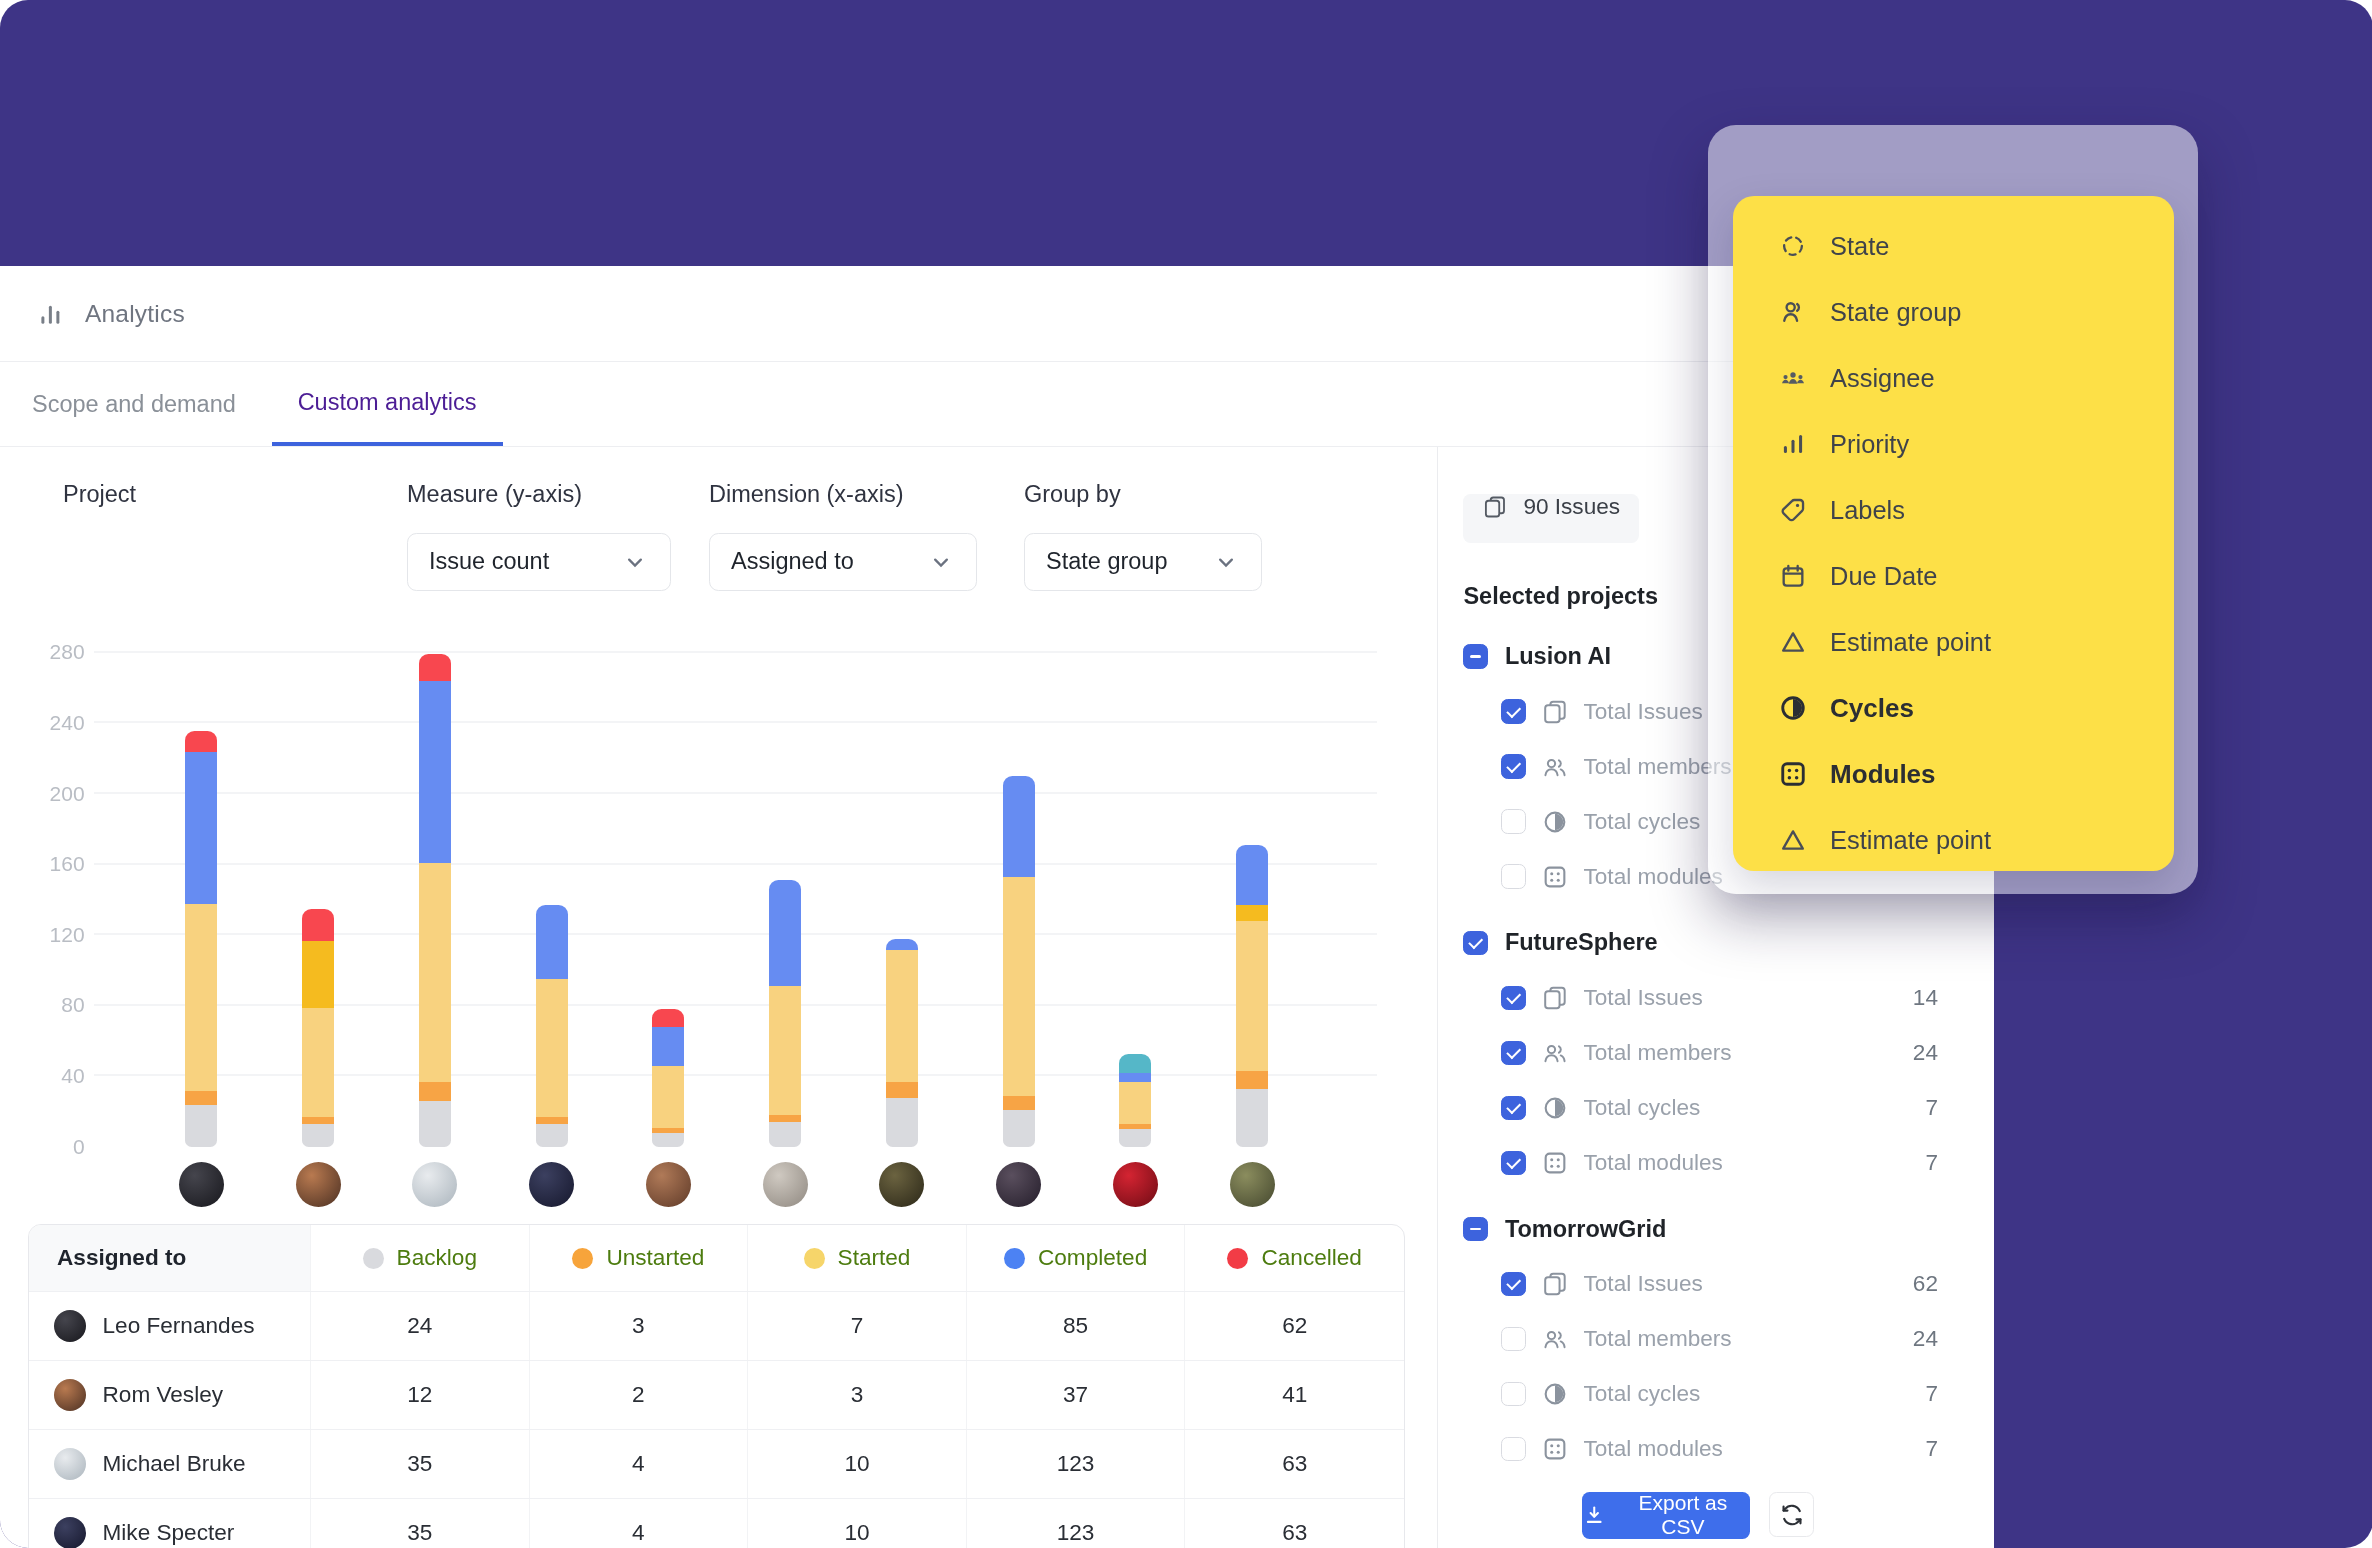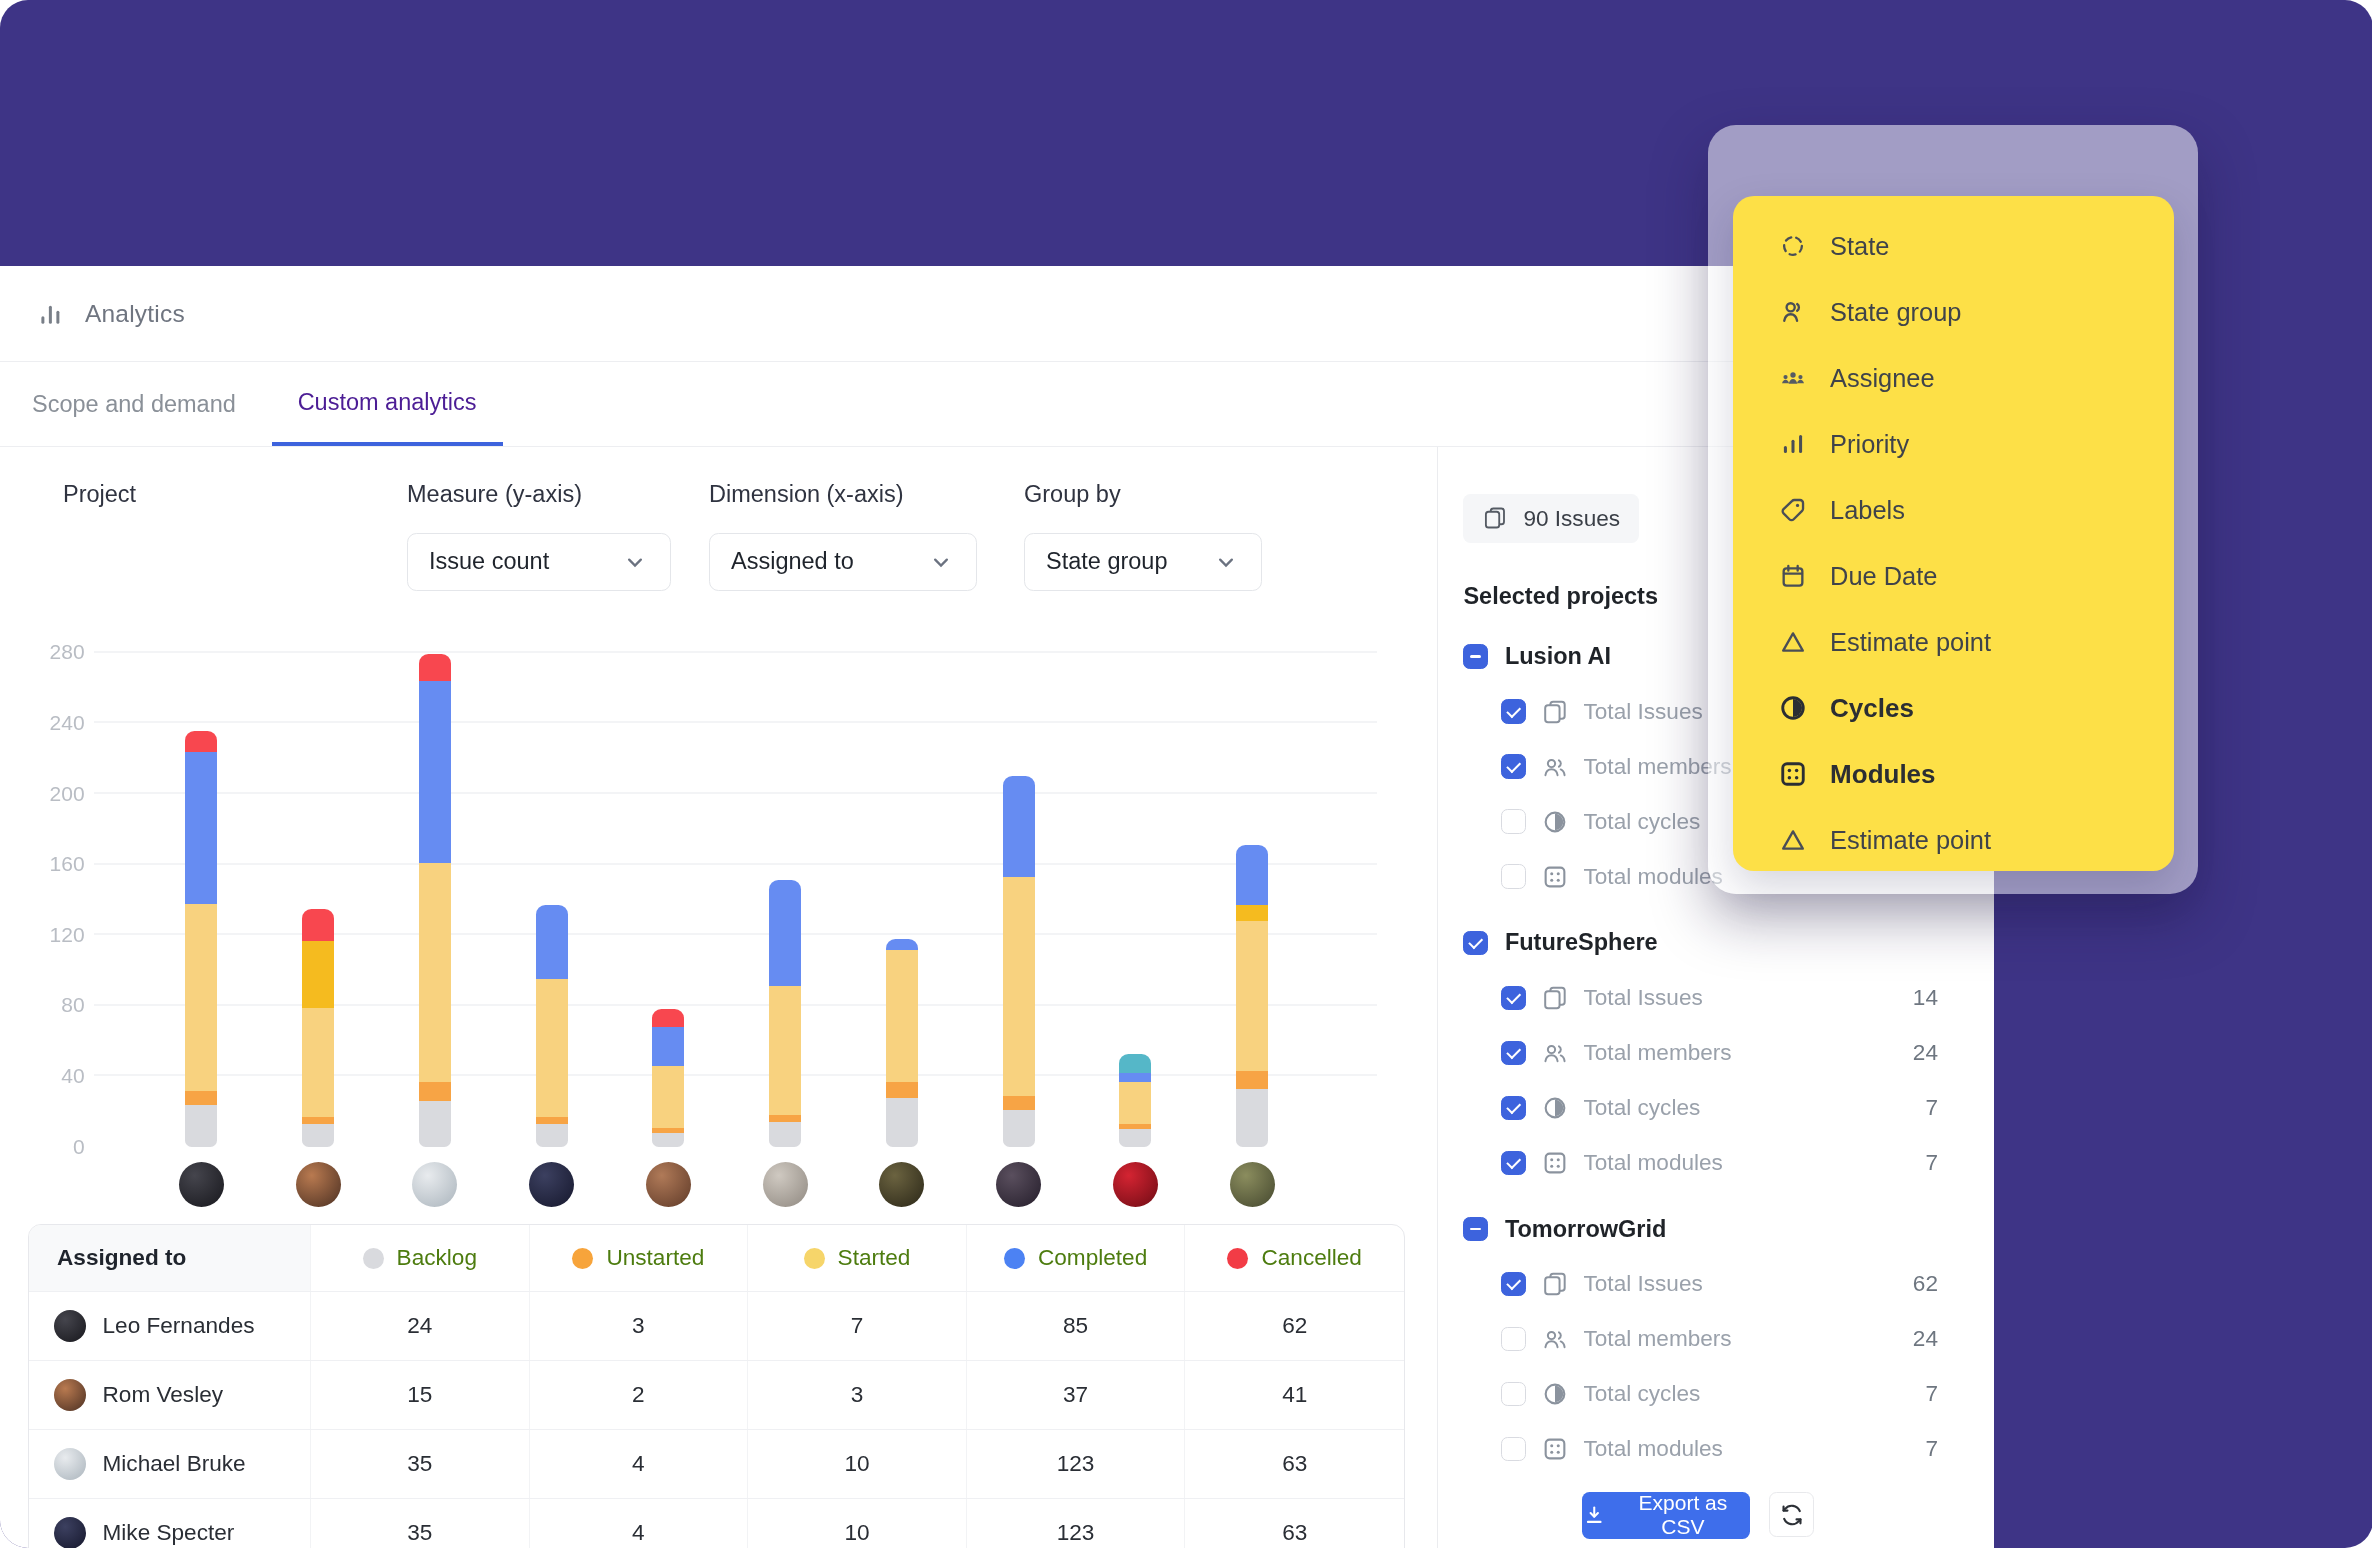--- a/index.html
+++ b/index.html
@@ -43,21 +43,21 @@
   .td { height:69px; }
   .cell { display:flex; align-items:center; justify-content:center; font-size:22.6px; color:#2a2e35; border-right:1.9px solid #f2f3f5; }
   .cell:last-child { border-right:none; }
   .cell.namecell { justify-content:flex-start; padding-left:24.5px; gap:17px; }
   .cell.headname { justify-content:flex-start; padding-left:28px; background:#f8f9fa; font-weight:bold; color:#1f242c; }
   .legend-dot { width:21px; height:21px; border-radius:50%; margin-right:13px; flex:0 0 auto; }
   .legcell { color:#4d7c0f; }
 
   
   .sidebar { position:absolute; left:1437px; top:181px; width:557px; bottom:0; border-left:1.9px solid #ebecef; background:#fff; }
-  .badge { display:inline-flex; align-items:center; gap:13px; margin:47px 0 0 25.4px; height:49px; padding:0 19px;
+  .badge { display:inline-flex; gap:13px; margin:47px 0 0 25.4px; height:49px; padding:0 19px;
            background:#f5f6f8; border-radius:7.5px; font-size:22.6px; color:#3a3f47; }
   .s-head { margin:40px 0 0 25.4px; font-size:23.5px; font-weight:bold; color:#1f2328; }
   .groups { margin-top:19px; }
   .g-head { display:flex; align-items:center; gap:17px; height:55px; padding-left:25.4px; font-size:23.5px; font-weight:bold; color:#1f2328; }
   .srow { display:flex; align-items:center; gap:15px; height:55px; padding-left:63px; position:relative; }
   .slabel { font-size:22.6px; color:#9aa1ab; }
   .sval { position:absolute; right:56px; font-size:22.6px; color:#6e7680; }
   .group { margin-bottom:11.3px; }
   .micon { width:28px; height:28px; flex:0 0 auto; }
 
@@ -284,21 +284,21 @@
           <div class="cell">3</div>
           <div class="cell">7</div>
           <div class="cell">85</div>
           <div class="cell">62</div>
         </div>
         <div class="trow td">
           <div class="cell namecell">
               <span class="av-s" style="background: radial-gradient(circle at 35% 30%, rgb(185, 122, 80), rgb(74, 47, 34));"></span>
               <span>Rom Vesley</span>
             </div>
-          <div class="cell">15</div>
+          <div class="cell">12</div>
           <div class="cell">2</div>
           <div class="cell">3</div>
           <div class="cell">37</div>
           <div class="cell">41</div>
         </div>
         <div class="trow td">
           <div class="cell namecell">
               <span class="av-s" style="background: radial-gradient(circle at 35% 30%, rgb(232, 235, 238), rgb(170, 180, 188));"></span>
               <span>Michael Bruke</span>
             </div>

